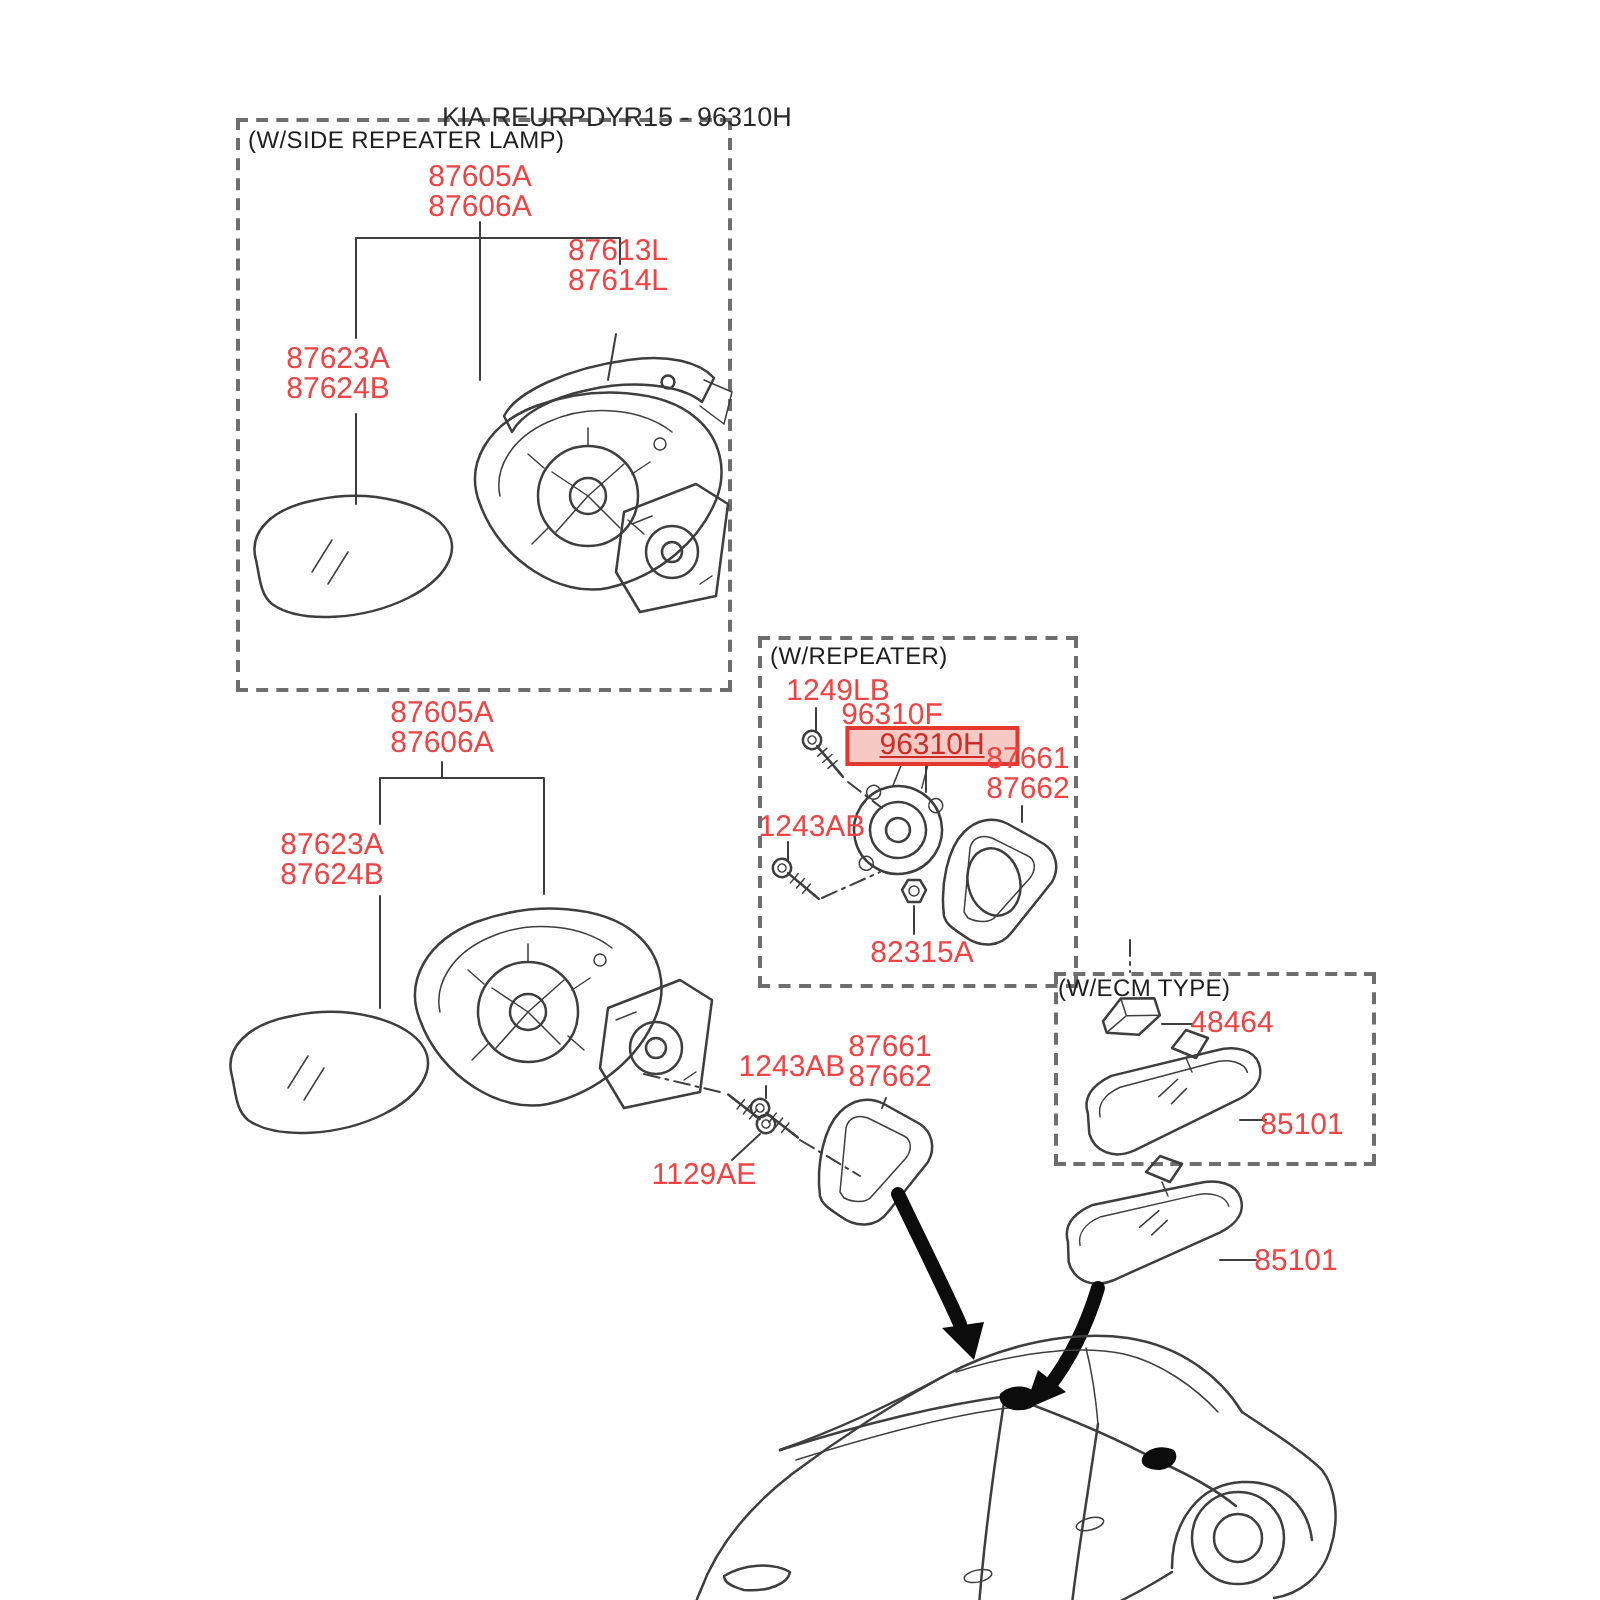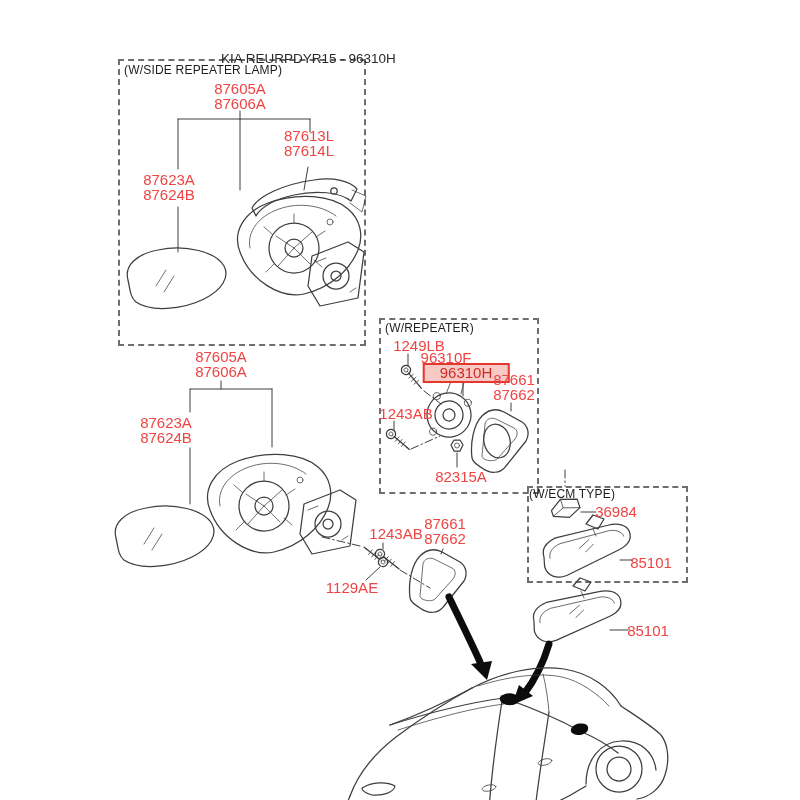--- a/index.html
+++ b/index.html
@@ -4,21 +4,21 @@
 <style>
   html,body{margin:0;padding:0;background:#fff;}
   #stage{position:relative;width:800px;height:800px;background:#fff;overflow:hidden;
          font-family:"Liberation Sans",sans-serif;color:#222;margin-top:40px;}
   .dashbox{position:absolute;border:2px dashed #6e6e6e;background:transparent;}
   .boxtitle{position:absolute;font-size:12px;color:#1d1d1d;white-space:nowrap;letter-spacing:0.2px;}
   .pagetitle{position:absolute;font-size:13.5px;color:#2a2a2a;white-space:nowrap;}
   .lbl{position:absolute;font-size:15px;line-height:15px;color:#ef4444;text-align:center;
        transform:translateX(-50%);white-space:nowrap;}
   .lbl.hl{border:2px solid var(--hl-border,#e4372e);background:var(--hl-fill,#f7c9c5);
-          color:var(--hl-text,#cf2b26);padding:0 15px;line-height:16px;}
+          color:var(--hl-text,#cf2b26);padding:0 15px;line-height:16px;text-decoration:underline;}
   svg{position:absolute;left:0;top:0;}
   .draw path,.draw circle,.draw ellipse,.draw line,.draw polyline{
       fill:none;stroke:var(--ink,#3e3e3e);stroke-width:1.25;stroke-linecap:round;stroke-linejoin:round;}
   .draw .t{stroke-width:0.75;}
   .draw .dd{stroke-dasharray:8 3 1.5 3;stroke-width:1;}
   .draw .lead{stroke-width:1;}
   .draw .blk{fill:#0c0c0c;stroke:none;}
   .draw .arrow{stroke:#0c0c0c;stroke-width:7;fill:none;}
 </style>
 </head>
@@ -200,21 +200,21 @@
   <div class="pagetitle" style="left:221px;top:11px">KIA REURPDYR15 - 96310H</div>
 
   <div class="boxtitle" style="left:124px;top:23px">(W/SIDE REPEATER LAMP)</div>
   <div class="boxtitle" style="left:385px;top:281px">(W/REPEATER)</div>
   <div class="boxtitle" style="left:529px;top:447px">(W/ECM TYPE)</div>
 
   <div class="lbl" style="left:240px;top:41px">
     <div>87605A</div>
     <div>87606A</div>
   </div>
-  <div class="lbl" style="left:309px;top:88px">
+  <div class="lbl" style="left:309px;top:78px">
     <div>87613L</div>
     <div>87614L</div>
   </div>
   <div class="lbl" style="left:169px;top:132px">
     <div>87623A</div>
     <div>87624B</div>
   </div>
 
   <div class="lbl" style="left:221px;top:309px">
     <div>87605A</div>
@@ -247,21 +247,21 @@
     <div>87662</div>
   </div>
   <div class="lbl" style="left:406px;top:366px">
     <div>1243AB</div>
   </div>
   <div class="lbl" style="left:461px;top:429px">
     <div>82315A</div>
   </div>
 
   <div class="lbl" style="left:616px;top:464px">
-    <div>36984</div>
+    <div>48464</div>
   </div>
   <div class="lbl" style="left:651px;top:515px">
     <div>85101</div>
   </div>
   <div class="lbl" style="left:648px;top:583px">
     <div>85101</div>
   </div>
 
 </div>
 

